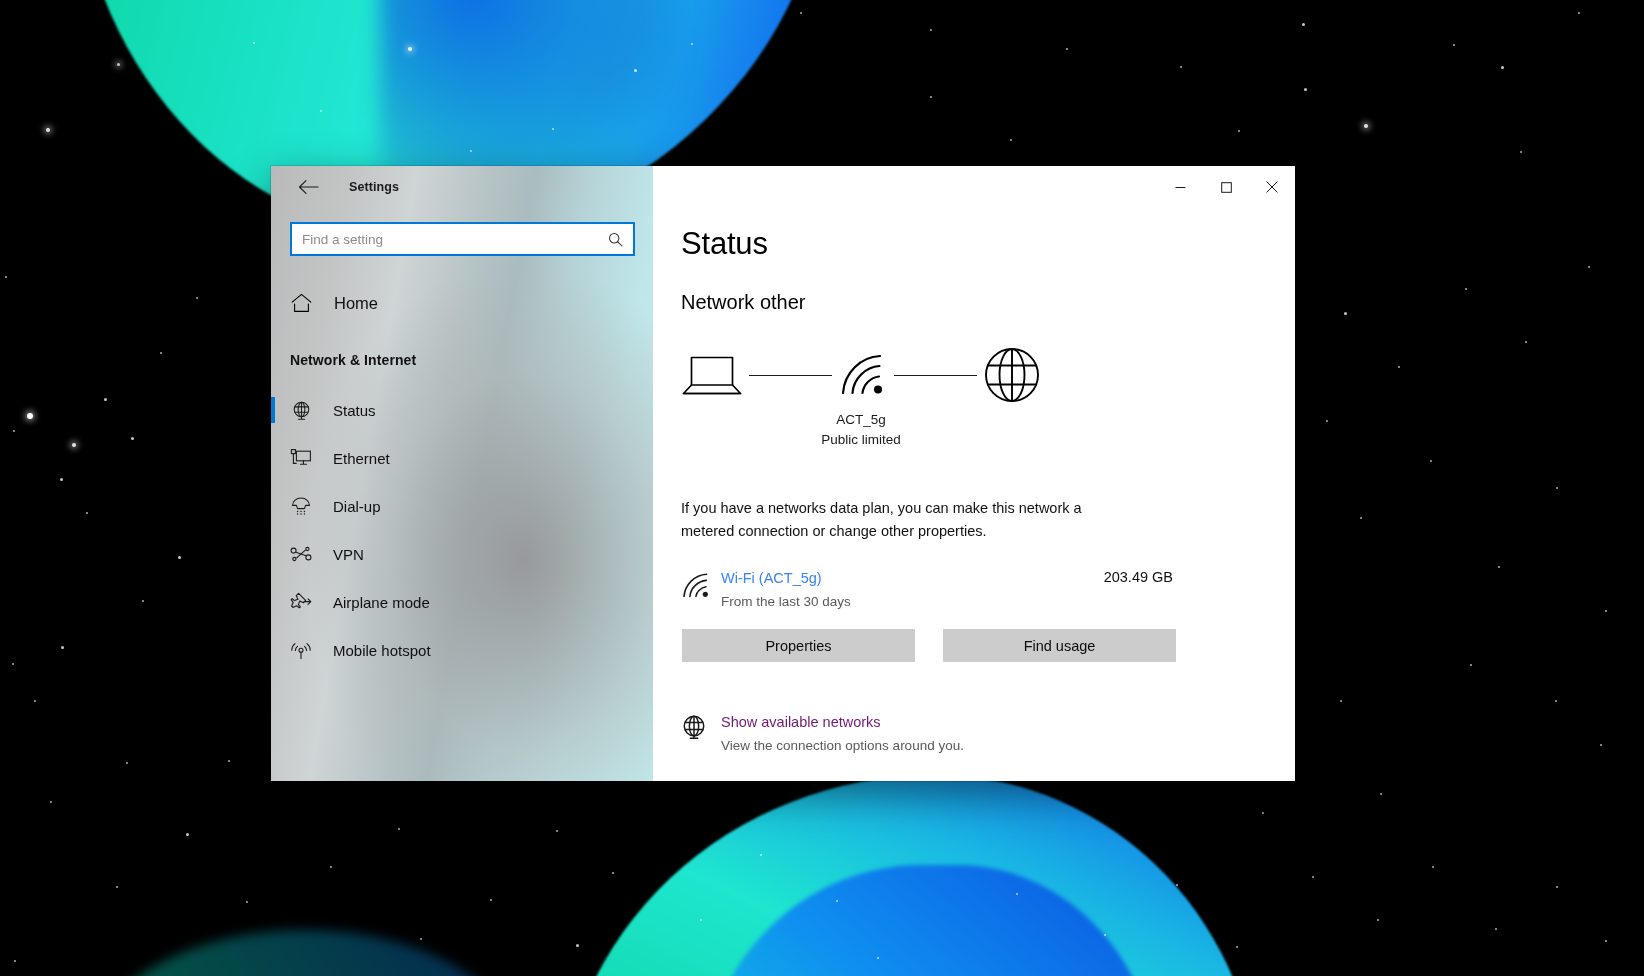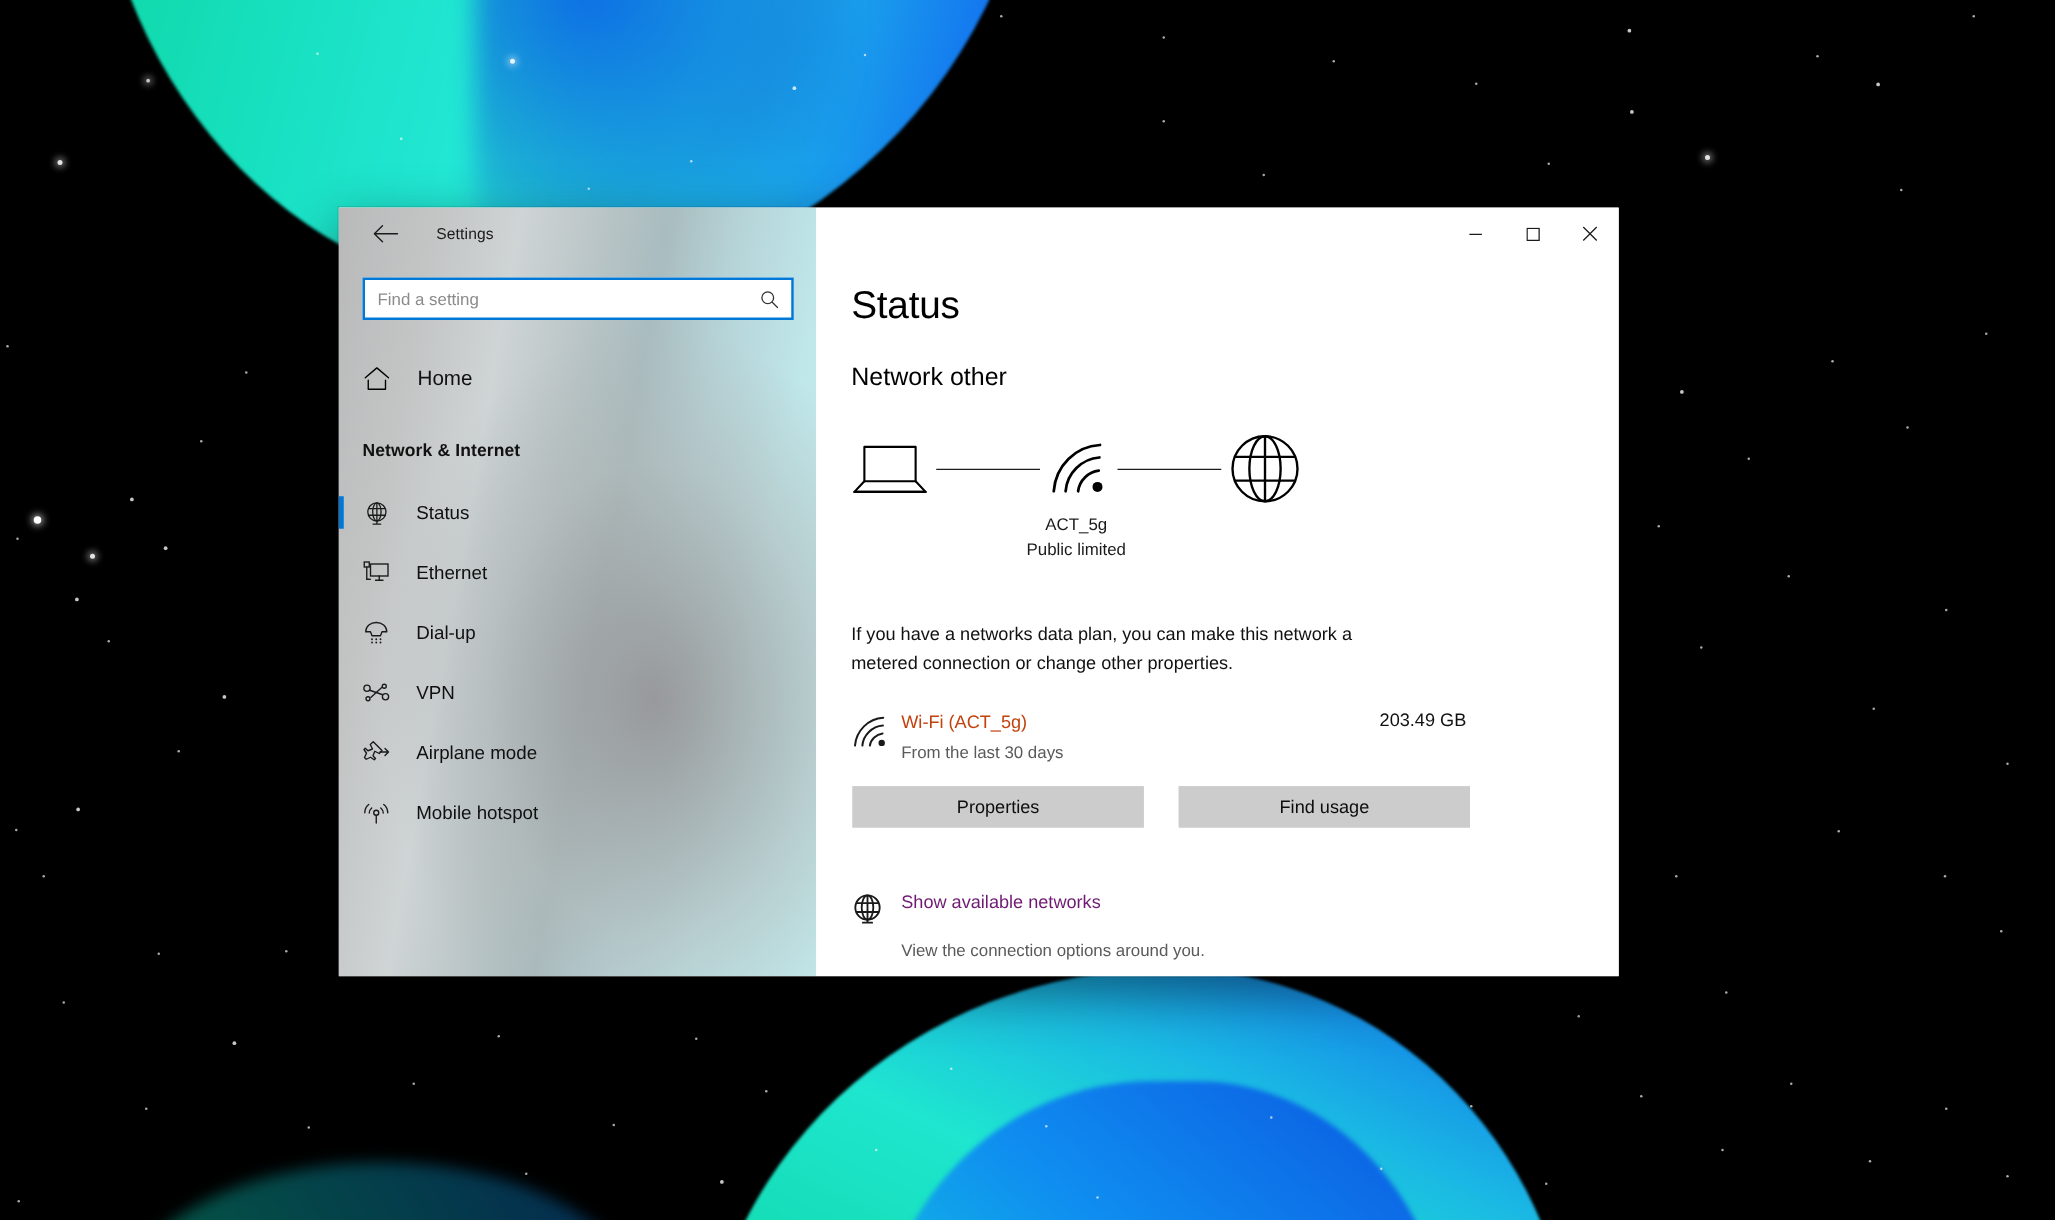--- a/index.html
+++ b/index.html
@@ -116,20 +116,21 @@
   #back-button {
     width: 38px; height: 30px;
     display: flex; align-items: center; justify-content: center;
     color: #1b1b1b;
     cursor: pointer;
   }
   #window-title-text {
     font-size: 12.5px;
     color: #1b1b1b;
     letter-spacing: 0.1px;
+    font-weight: bold;
   }
 
   #home-row {
     display: flex;
     align-items: center;
     height: 46px;
     margin-top: 24px;
     padding-left: 19px;
     gap: 22px;
     cursor: pointer;
@@ -284,21 +285,21 @@
   #usage-icon {
     width: 40px;
     flex: 0 0 40px;
     display: flex;
     align-items: center;
     justify-content: flex-start;
     padding-top: 4px;
     color: #1a1a1a;
   }
   #usage-texts { flex: 1; }
-  #usage-name { font-size: 14.5px; color: #c2410c; line-height: 1.45; }
+  #usage-name { font-size: 14.5px; color: #3b82f6; line-height: 1.45; }
   #usage-period { font-size: 13.5px; color: #5a5a5a; margin-top: 4px; line-height: 1.4; }
   #usage-amount {
     font-size: 14.5px;
     color: #111;
     white-space: nowrap;
     padding-top: 1px;
   }
 
   #button-row {
     margin-top: 18px;
@@ -330,21 +331,21 @@
   #show-networks-icon {
     width: 40px;
     flex: 0 0 40px;
     display: flex;
     align-items: flex-start;
     justify-content: flex-start;
     padding-top: 2px;
     color: #1a1a1a;
   }
   #show-networks-title { font-size: 14.5px; color: #701a75; line-height: 1.5; }
-  #show-networks-sub { font-size: 13.5px; color: #5a5a5a; margin-top: 17px; line-height: 1.45; }
+  #show-networks-sub { font-size: 13.5px; color: #5a5a5a; margin-top: 2px; line-height: 1.45; }
 </style>
 </head>
 <body>
 
 <div id="desktop">
 
   <div class="nebula" id="swoosh-top"></div>
   <div class="nebula" id="swoosh-top-fade"></div>
   <div class="nebula" id="swoosh-bottom-1"></div>
   <div class="nebula" id="swoosh-bottom-2"></div>

